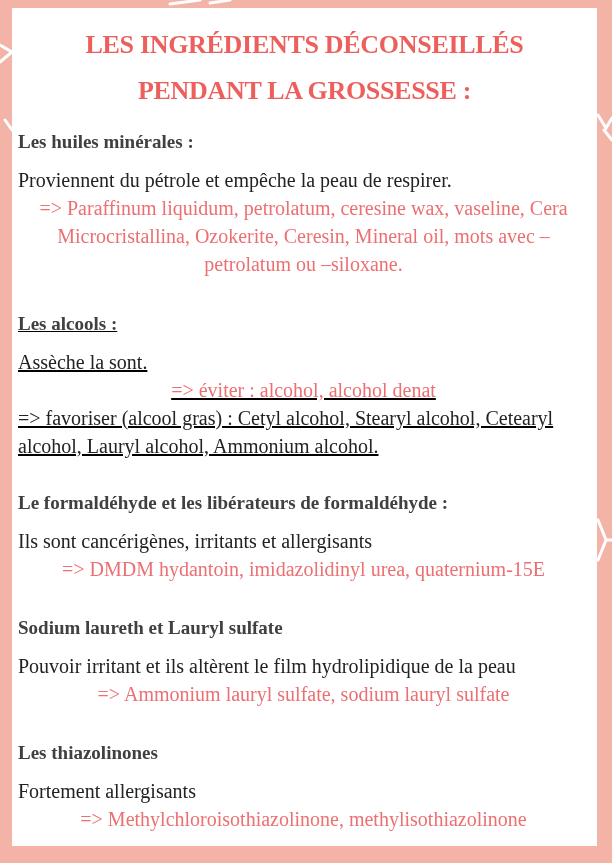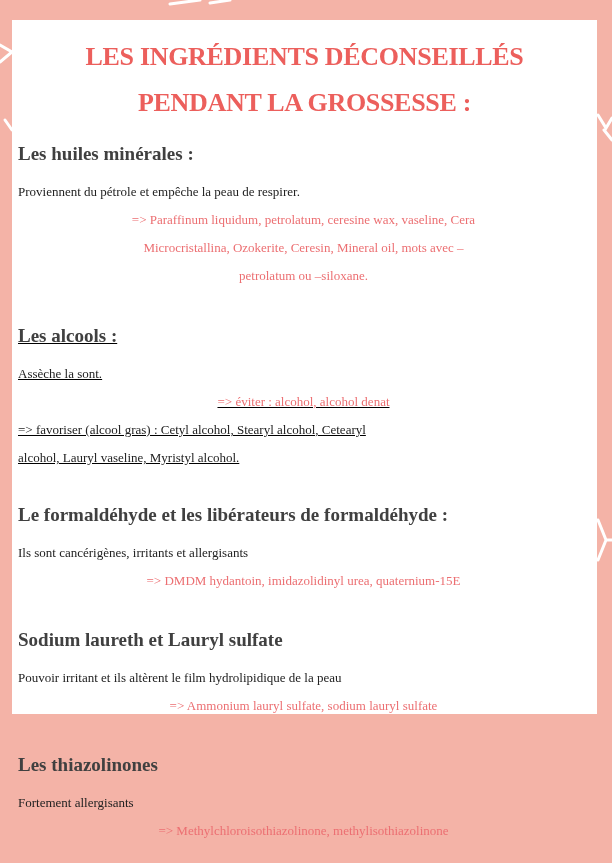--- a/index.html
+++ b/index.html
@@ -5,22 +5,22 @@
     html, body { margin: 0; padding: 0; }
     body {
       width: 612px; height: 863px;
       background: #f4b3a7;
       position: relative; overflow: hidden;
       font-family: "DejaVu Serif", "Liberation Serif", serif;
     }
     .deco { position: absolute; }
     .card {
       position: absolute;
-      left: 12px; top: 20px;
-      width: 585px; height: 694px;
+      left: 12px; top: 8px;
+      width: 585px; height: 838px;
       background: #ffffff;
     }
     .title {
       text-align: center;
       color: #ec5f5c;
       font-family: "Liberation Serif", serif;
       font-weight: bold;
       font-size: 26px;
       line-height: 46px;
       margin-top: 14px;
@@ -30,21 +30,21 @@
     .heading {
       color: #404040;
       font-family: "Liberation Serif", serif;
       font-weight: bold;
       font-size: 19px;
       line-height: 24px;
       margin: 0 0 12px 0;
     }
     .line {
       font-family: "Liberation Serif", serif;
-      font-size: 13px;
+      font-size: 20px;
       line-height: 28px;
       color: #222222;
     }
     .line.pink { color: #ec6f72; text-align: center; }
   </style>
 </head>
 <body>
 
 <svg class="deco" width="612" height="863" style="left:0;top:0;">
   <g stroke="#ffffff" stroke-width="3" fill="none" stroke-linecap="round">
@@ -68,21 +68,21 @@
     <div class="line pink">=&gt; Paraffinum liquidum, petrolatum, ceresine wax, vaseline, Cera</div>
     <div class="line pink">Microcristallina, Ozokerite, Ceresin, Mineral oil, mots avec –</div>
     <div class="line pink">petrolatum ou –siloxane.</div>
   </div>
 
   <div class="section" style="top:304px;text-decoration:underline;">
     <div class="heading">Les alcools :</div>
     <div class="line">Assèche la sont.</div>
     <div class="line pink">=&gt; éviter : alcohol, alcohol denat</div>
     <div class="line">=&gt; favoriser (alcool gras) : Cetyl alcohol, Stearyl alcohol, Cetearyl</div>
-    <div class="line">alcohol, Lauryl vaseline, Myristyl alcohol.</div>
+    <div class="line">alcohol, Lauryl alcohol, Ammonium alcohol.</div>
   </div>
 
   <div class="section" style="top:483px;">
     <div class="heading">Le formaldéhyde et les libérateurs de formaldéhyde :</div>
     <div class="line">Ils sont cancérigènes, irritants et allergisants</div>
     <div class="line pink">=&gt; DMDM hydantoin, imidazolidinyl urea, quaternium-15E</div>
   </div>
 
   <div class="section" style="top:608px;">
     <div class="heading">Sodium laureth et Lauryl sulfate</div>

